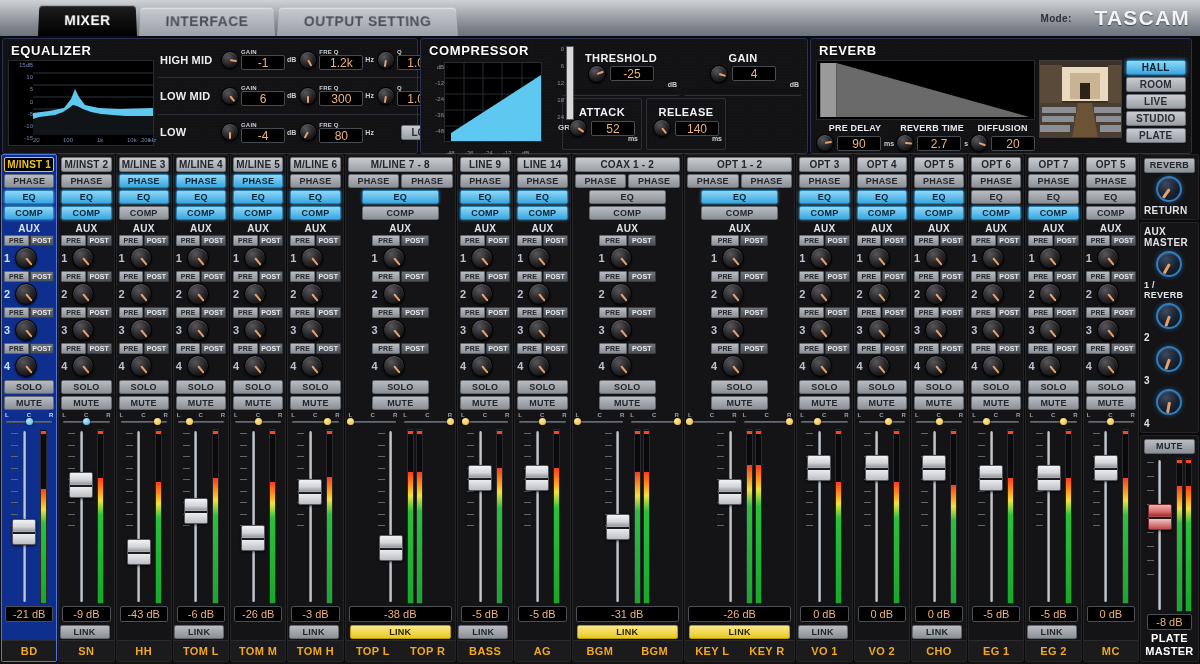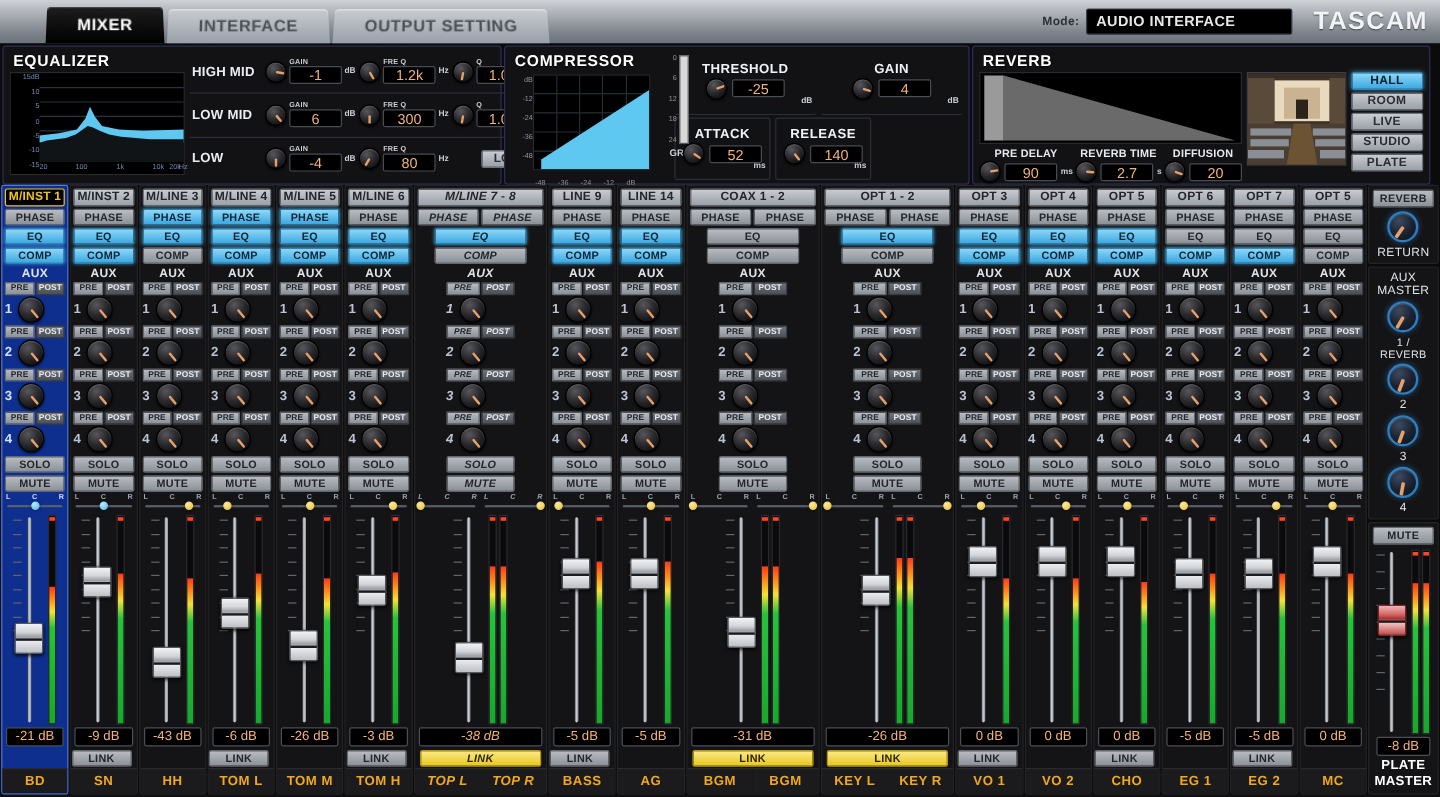--- a/index.html
+++ b/index.html
@@ -259,21 +259,21 @@
   .ch-foot { display: flex; }
   .foot-name {
     flex: 1; font-size: 11px; font-weight: bold; color: #f0a81e; text-align: center;
     background: #1b1b1e; border-top: 1px solid #2a2a2e; line-height: 20px; letter-spacing: .4px;
   }
   .ch.sel .foot-name { background: #1b1b1e; }
 
   
   .master { width: 66px; display: flex; flex-direction: column; gap: 2px; }
   .mpanel { background: #141416; border: 1px solid #242427; border-radius: 2px; padding: 3px 3px; }
-  .mlabel { font-size: 10px; font-weight: normal; color: #dfe3e8; text-align: center; letter-spacing: .3px; }
+  .mlabel { font-size: 10px; font-weight: bold; color: #dfe3e8; text-align: left; letter-spacing: .3px; }
   .mbtn {
     font-size: 9px; font-weight: bold; text-align: center; border-radius: 2px;
     background: linear-gradient(180deg,#b9bcc2,#8b9097); color: #23262b;
     border: 1px solid #63686f; line-height: 13px; letter-spacing: .3px;
   }
   .bknob {
     width: 26px; height: 26px; border-radius: 50%; position: relative; margin: 3px auto;
     background: radial-gradient(circle at 36% 28%, #3d4a60 0%, #1b2433 50%, #0d1118 100%);
     border: 2px solid #2d7fc4;
     box-shadow: 0 0 5px rgba(45,127,196,.55), inset 0 1px 1px rgba(255,255,255,.15);
@@ -290,21 +290,20 @@
 <div class="app">
 
   <div class="header">
     <div class="tabs" id="tabbar">
         <div class="tab active">MIXER</div>
         <div class="tab">INTERFACE</div>
         <div class="tab">OUTPUT SETTING</div>
       </div>
     <div class="hdr-right">
       <span class="mode-label">Mode:</span>
-      <span class="mode-box">AUDIO INTERFACE</span>
       <span class="brand">TASCAM</span>
     </div>
   </div>
 
   <div class="dsp">
 
     <div class="panel eq-panel">
       <div class="eq-left">
         <div class="panel-title">EQUALIZER</div>
         <div class="eqgraph">
@@ -1244,21 +1243,21 @@
           </div>
         </div>
         <div class="db">-3 dB</div>
         <div class="linkbar">
           <div class="link" style="width: 116%; margin-left: -8%;">LINK</div>
         </div>
         <div class="ch-foot">
           <div class="foot-name">TOM H</div>
         </div>
       </div>
-      <div class="ch" style="width: 127px; font-style: italic;">
+      <div class="ch" style="width: 127px;">
         <div class="ch-head">
           <div class="ch-name">M/LINE 7 - 8</div>
         </div>
         <div class="btnrow">
           <div class="btn">PHASE</div>
           <div class="btn">PHASE</div>
         </div>
         <div class="btnrow">
           <div class="btn on" style="margin: 0px 14px;">EQ</div>
         </div>

